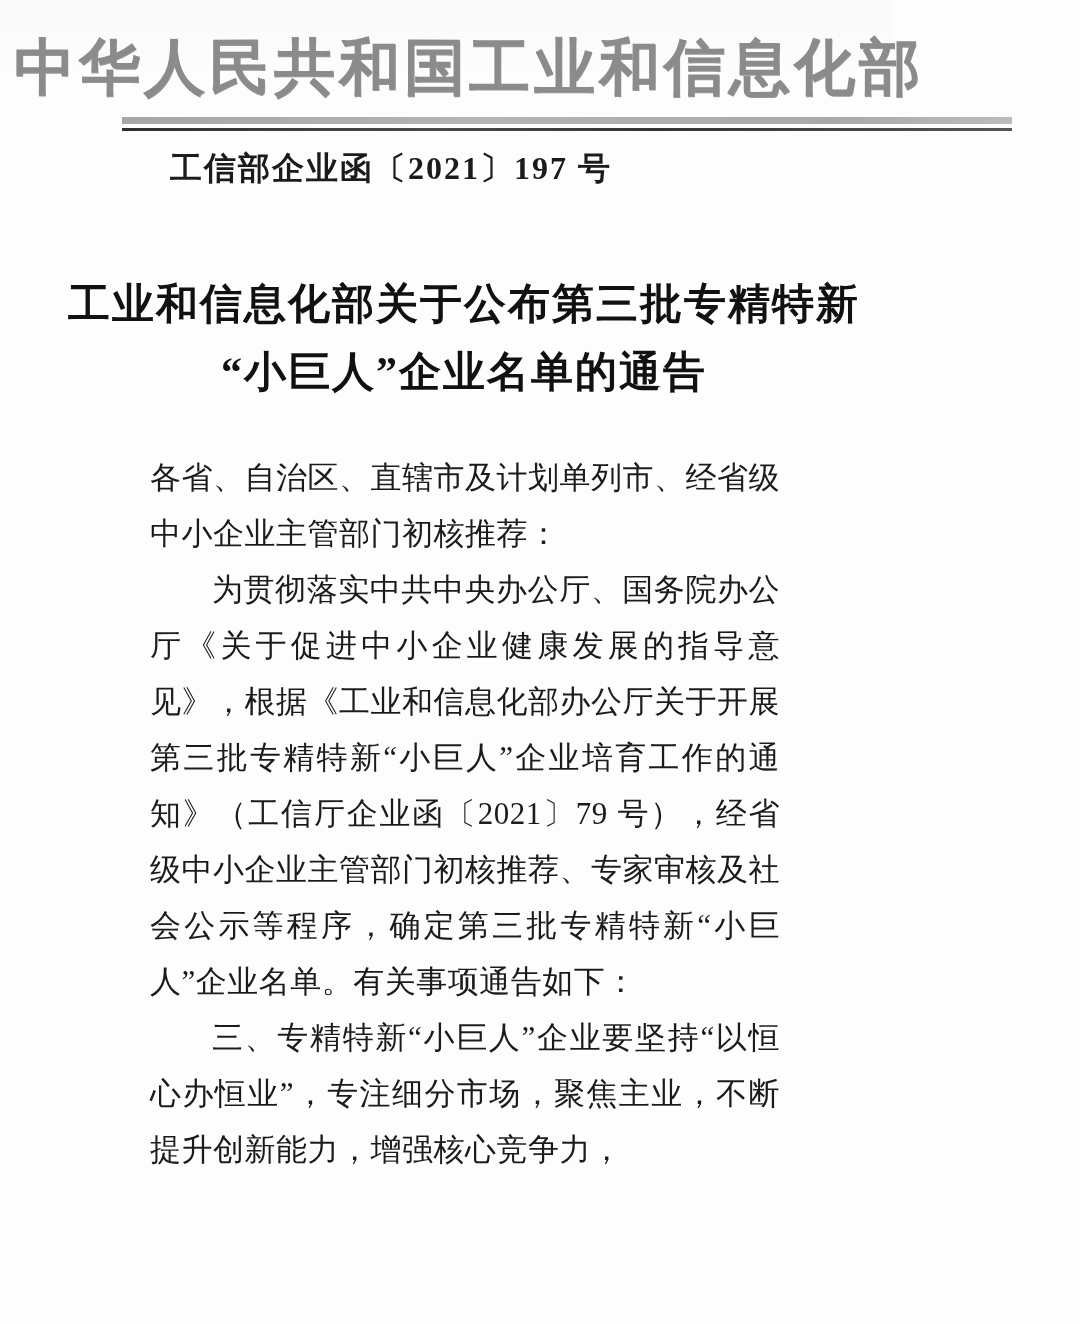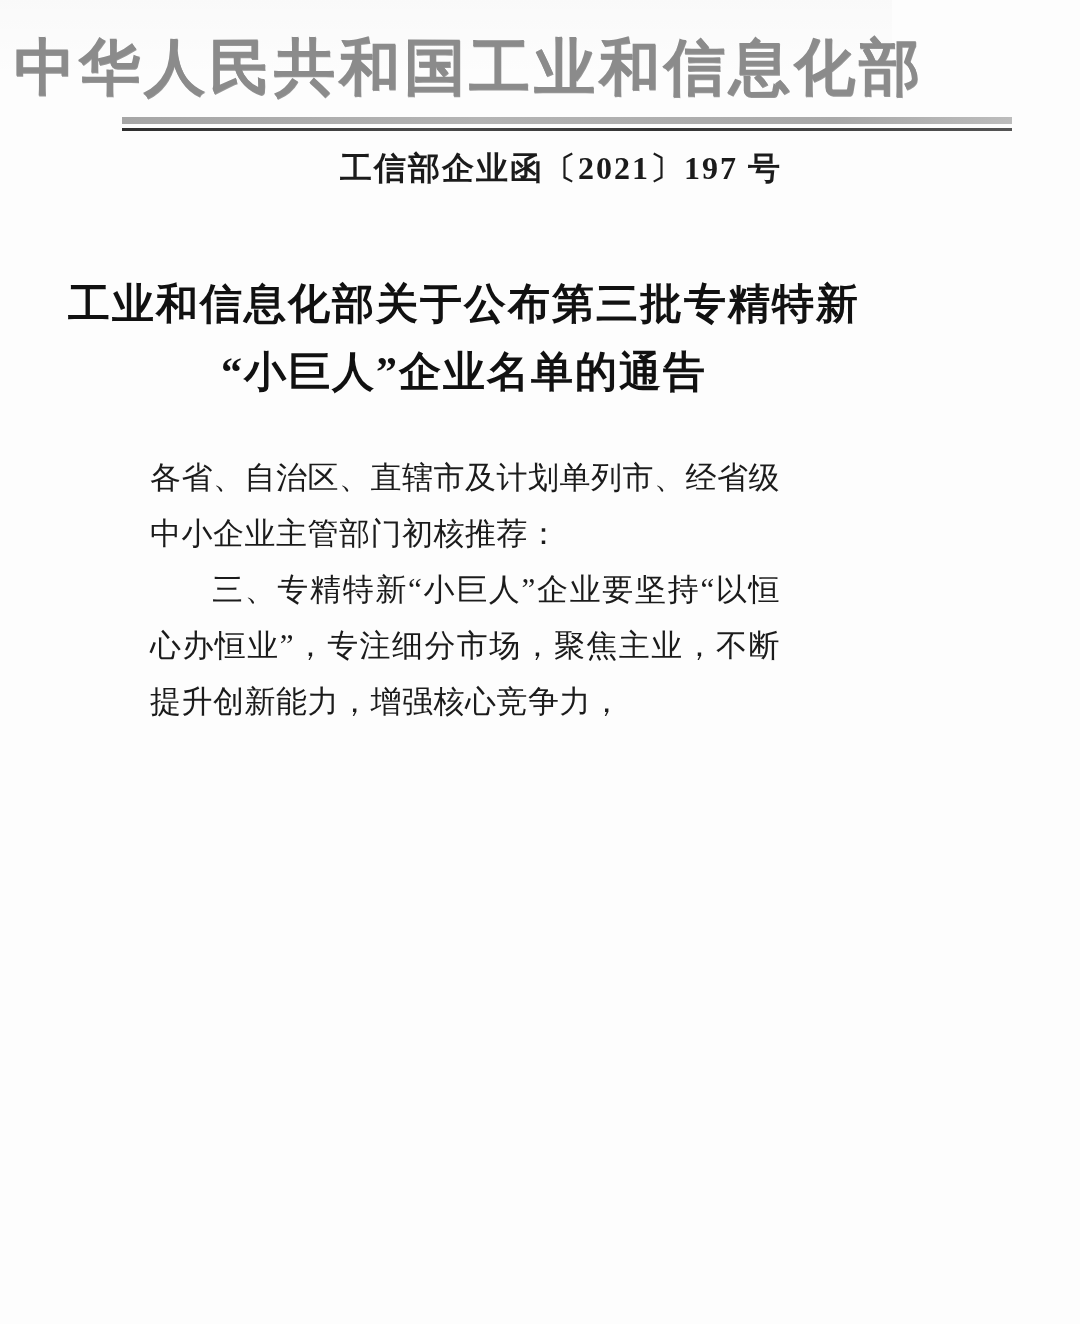--- a/index.html
+++ b/index.html
@@ -51,21 +51,21 @@
   }
   .rule-thin {
     margin-top: 4px;
     height: 3px;
     background: linear-gradient(90deg, #2e2e2e, #4a4a4a 35%, #333 60%, #555);
   }
   
   .doc-number {
     margin-top: 19px;
     padding-right: 110px;
-    text-align: right;
+    text-align: center;
     font-size: 32px;
     line-height: 36px;
     font-weight: bold;
     letter-spacing: 2px;
     color: var(--ink);
     white-space: nowrap;
   }
   
   .title-block {
     margin-top: 84px;
@@ -112,16 +112,17 @@
     <div class="doc-number">工信部企业函〔2021〕197 号</div>
   </header>
 
   <section class="title-block">
     <div class="title-line">工业和信息化部关于公布第三批专精特新</div>
     <div class="title-line">“小巨人”企业名单的通告</div>
   </section>
 
   <section class="body-block">
     <p class="salutation">各省、自治区、直辖市及计划单列市、经省级中小企业主管部门初核推荐：</p>
+    <p class="para">为贯彻落实中共中央办公厅、国务院办公厅《关于促进中小企业健康发展的指导意见》，根据《工业和信息化部办公厅关于开展第三批专精特新“小巨人”企业培育工作的通知》（工信厅企业函〔2021〕79 号），经省级中小企业主管部门初核推荐、专家审核及社会公示等程序，确定第三批专精特新“小巨人”企业名单。有关事项通告如下：</p>
     <p class="para">三、专精特新“小巨人”企业要坚持“以恒心办恒业”，专注细分市场，聚焦主业，不断提升创新能力，增强核心竞争力，</p>
   </section>
 
 </div>
 
 </body></html>

